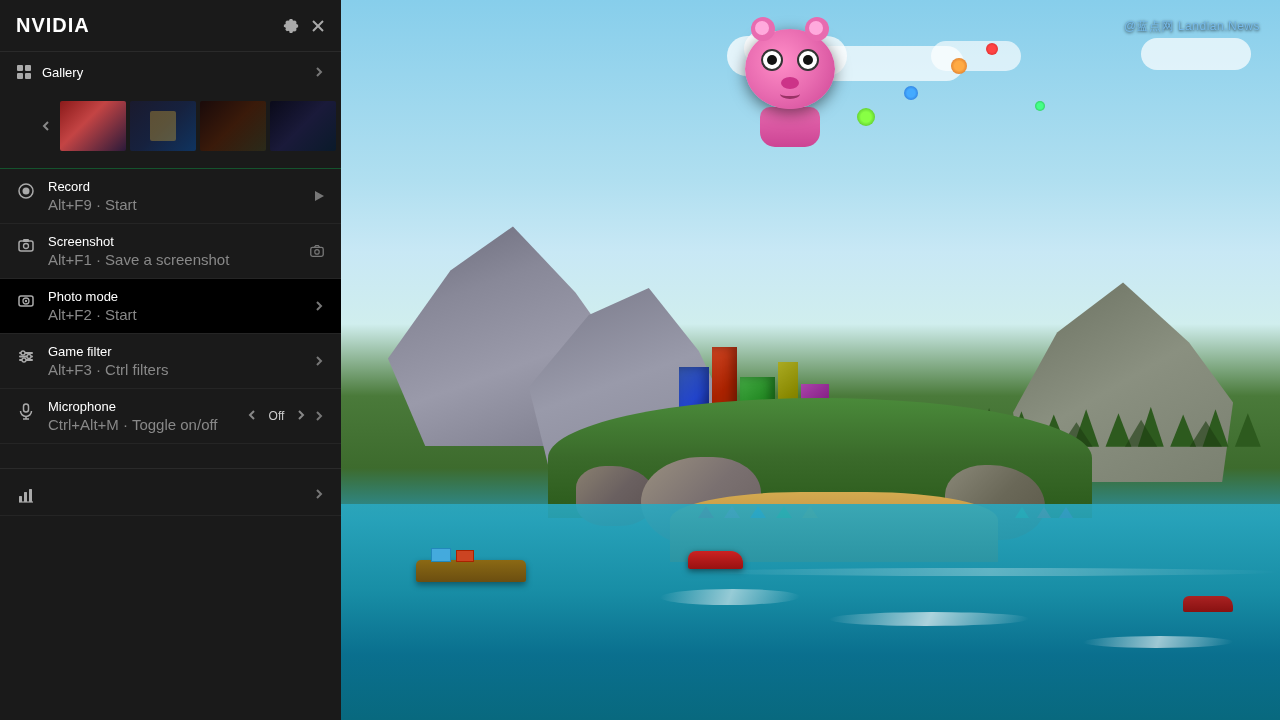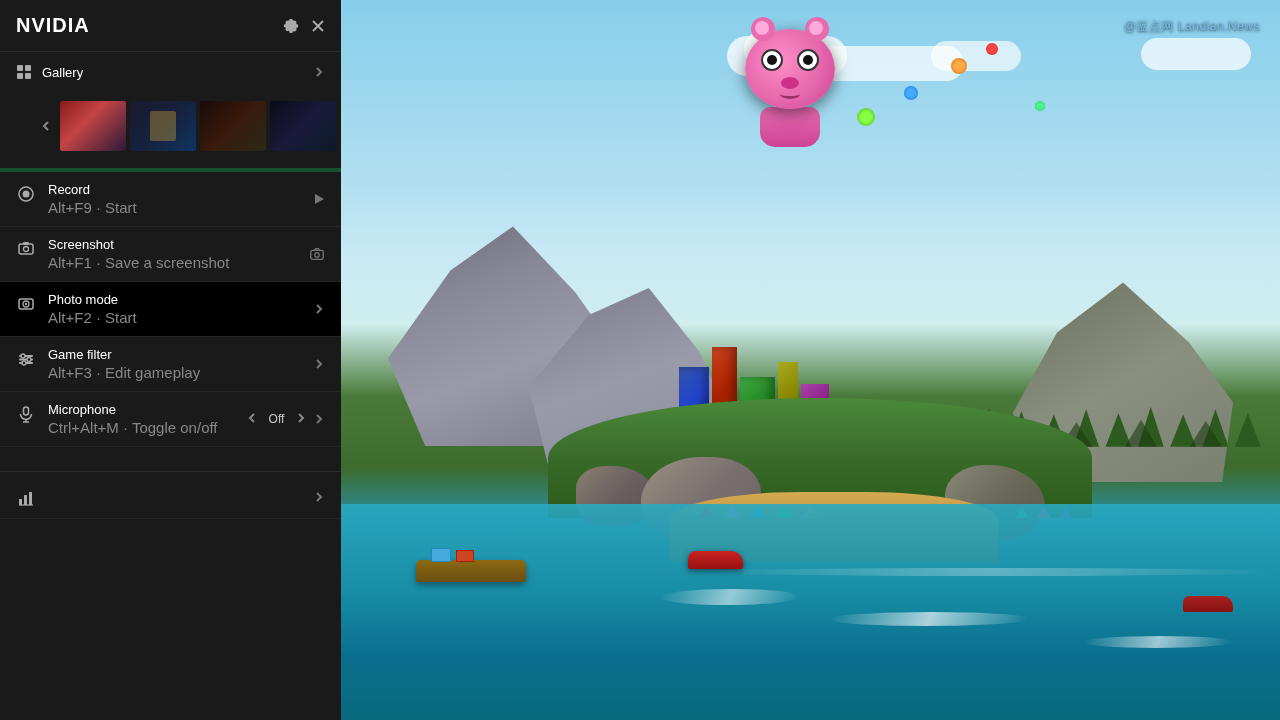--- a/index.html
+++ b/index.html
@@ -50,21 +50,21 @@
       cursor: pointer;
       font-size: 16px;
       display: flex;
       align-items: center;
       justify-content: center;
     }
 
     
     .gallery-section {
       padding: 0;
-      border-bottom: 4px solid #14532d;
+      border-bottom: 1px solid #14532d;
     }
 
     .gallery-header {
       display: flex;
       align-items: center;
       justify-content: space-between;
       padding: 12px 16px;
       cursor: pointer;
     }
 
@@ -627,21 +627,21 @@
             <rect x="2" y="5" width="14" height="2" rx="1" fill="#aaa"></rect>
             <rect x="2" y="8.5" width="14" height="2" rx="1" fill="#aaa"></rect>
             <rect x="2" y="12" width="14" height="2" rx="1" fill="#aaa"></rect>
             <circle cx="6" cy="6" r="2" fill="#1a1a1a" stroke="#aaa" stroke-width="1.3"></circle>
             <circle cx="12" cy="9.5" r="2" fill="#1a1a1a" stroke="#aaa" stroke-width="1.3"></circle>
             <circle cx="7" cy="13" r="2" fill="#1a1a1a" stroke="#aaa" stroke-width="1.3"></circle>
           </svg>
         </div>
         <div class="menu-text">
           <span class="menu-name">Game filter</span>
-          <span class="menu-shortcut">Alt+F3 · Edit gameplay</span>
+          <span class="menu-shortcut">Alt+F3 · Ctrl filters</span>
         </div>
       </div>
       <div class="menu-right">
         <svg class="chevron-svg" viewBox="0 0 12 12" xmlns="http://www.w3.org/2000/svg">
           <polyline points="4,2 8,6 4,10"></polyline>
         </svg>
       </div>
     </div>
 
     <div class="menu-item menu-item-mic">

